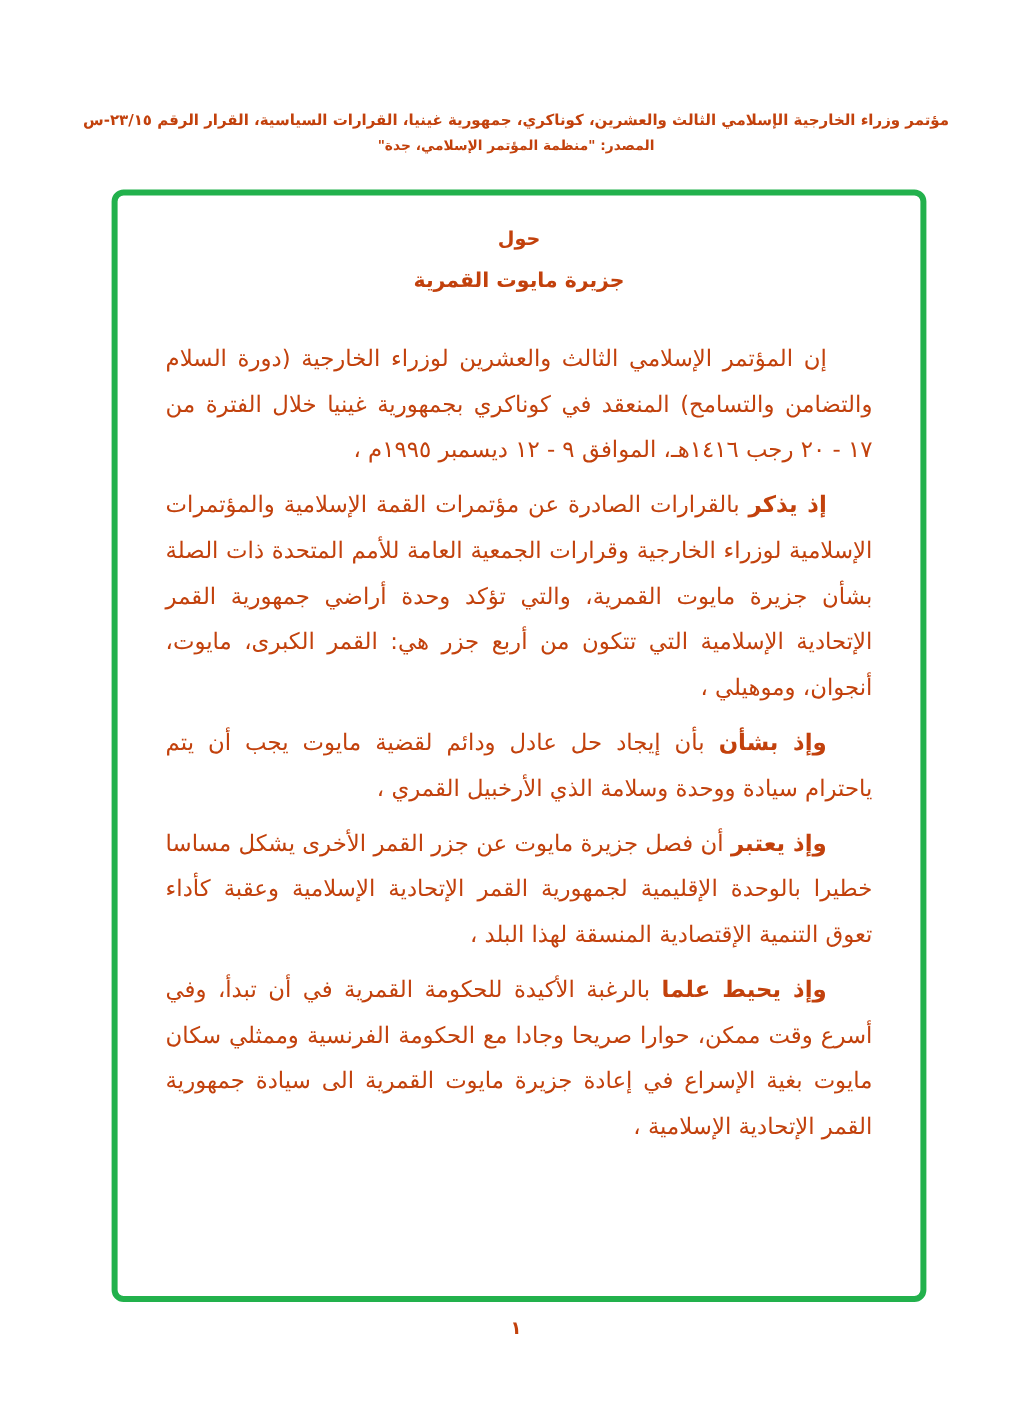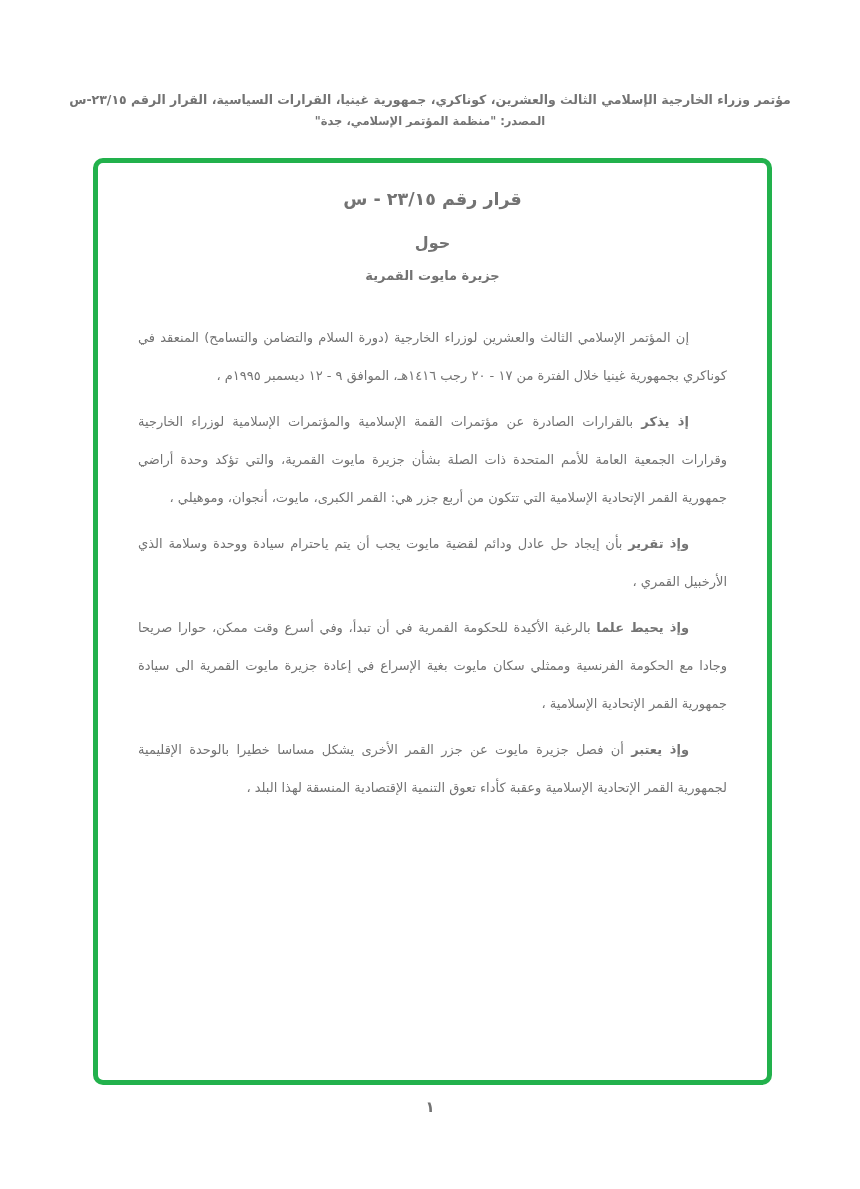--- a/index.html
+++ b/index.html
@@ -2,21 +2,21 @@
 <html lang="ar"><head>
 <meta charset="utf-8">
 <style>
   html, body { margin: 0; padding: 0; background: #ffffff; }
   .page {
     position: relative;
     width: 860px;
     height: 1189px;
     background: #ffffff;
     font-family: "DejaVu Sans", sans-serif;
-    color: #737373;
+    color: #c2410c;
     overflow: hidden;
   }
   .doc-header {
     position: absolute;
     top: 92px;
     left: 50px;
     right: 50px;
     text-align: center;
     direction: rtl;
   }
@@ -51,26 +51,26 @@
     font-size: 17.5px;
     font-weight: bold;
     margin: 0 0 24px 0;
   }
   .title-line2 {
     font-size: 16px;
     font-weight: bold;
     margin: 0 0 16px 0;
   }
   .title-line3 {
-    font-size: 13px;
+    font-size: 17px;
     font-weight: bold;
     margin: 0 0 36px 0;
   }
   .para {
-    font-size: 13px;
+    font-size: 19px;
     line-height: 38px;
     text-align: justify;
     text-indent: 38px;
     margin: 0 0 8px 0;
   }
   .para .lead { font-weight: bold; margin-top: 12px; }
   .page-num {
     position: absolute;
     top: 1098px;
     left: 0;
@@ -87,35 +87,34 @@
 
   <div class="doc-header">
     <div class="hline1">مؤتمر وزراء الخارجية الإسلامي الثالث والعشرين، كوناكري، جمهورية غينيا، القرارات السياسية، القرار الرقم ٢٣/١٥-س</div>
     <div class="hline2">المصدر: "منظمة المؤتمر الإسلامي، جدة"</div>
   </div>
 
   <div class="green-box" style="border-color: rgb(34, 177, 76);">
     <div class="box-content">
 
       <div class="title-block">
-        <div class="title-line1">قرار رقم ٢٣/١٥ - س</div>
         <div class="title-line2">حول</div>
         <div class="title-line3">جزيرة مايوت القمرية</div>
       </div>
 
       <p class="para"><strong class="lead"></strong><span>إن المؤتمر الإسلامي الثالث والعشرين لوزراء الخارجية (دورة السلام والتضامن والتسامح) المنعقد في كوناكري بجمهورية غينيا خلال الفترة من ١٧ - ٢٠ رجب ١٤١٦هـ، الموافق ٩ - ١٢ ديسمبر ١٩٩٥م ،</span></p>
 
       <p class="para"><strong class="lead">إذ يذكر</strong><span> بالقرارات الصادرة عن مؤتمرات القمة الإسلامية والمؤتمرات الإسلامية لوزراء الخارجية وقرارات الجمعية العامة للأمم المتحدة ذات الصلة بشأن جزيرة مايوت القمرية، والتي تؤكد وحدة أراضي جمهورية القمر الإتحادية الإسلامية التي تتكون من أربع جزر هي: القمر الكبرى، مايوت، أنجوان، وموهيلي ،</span></p>
 
 
-      <p class="para"><strong class="lead">وإذ تقرير</strong><span> بأن إيجاد حل عادل ودائم لقضية مايوت يجب أن يتم ياحترام سيادة ووحدة وسلامة الذي الأرخبيل القمري ،</span></p>
+      <p class="para"><strong class="lead">وإذ بشأن</strong><span> بأن إيجاد حل عادل ودائم لقضية مايوت يجب أن يتم ياحترام سيادة ووحدة وسلامة الذي الأرخبيل القمري ،</span></p>
 
 
+      <p class="para"><strong class="lead">وإذ يعتبر</strong><span> أن فصل جزيرة مايوت عن جزر القمر الأخرى يشكل مساسا خطيرا بالوحدة الإقليمية لجمهورية القمر الإتحادية الإسلامية وعقبة كأداء تعوق التنمية الإقتصادية المنسقة لهذا البلد ،</span></p>
+
       <p class="para"><strong class="lead">وإذ يحيط علما</strong><span> بالرغبة الأكيدة للحكومة القمرية في أن تبدأ، وفي أسرع وقت ممكن، حوارا صريحا وجادا مع الحكومة الفرنسية وممثلي سكان مايوت بغية الإسراع في إعادة جزيرة مايوت القمرية الى سيادة جمهورية القمر الإتحادية الإسلامية ،</span></p>
-
-      <p class="para"><strong class="lead">وإذ يعتبر</strong><span> أن فصل جزيرة مايوت عن جزر القمر الأخرى يشكل مساسا خطيرا بالوحدة الإقليمية لجمهورية القمر الإتحادية الإسلامية وعقبة كأداء تعوق التنمية الإقتصادية المنسقة لهذا البلد ،</span></p>
 
     </div>
   </div>
 
   <div class="page-num">١</div>
 
 </div>
 
 </body></html>

